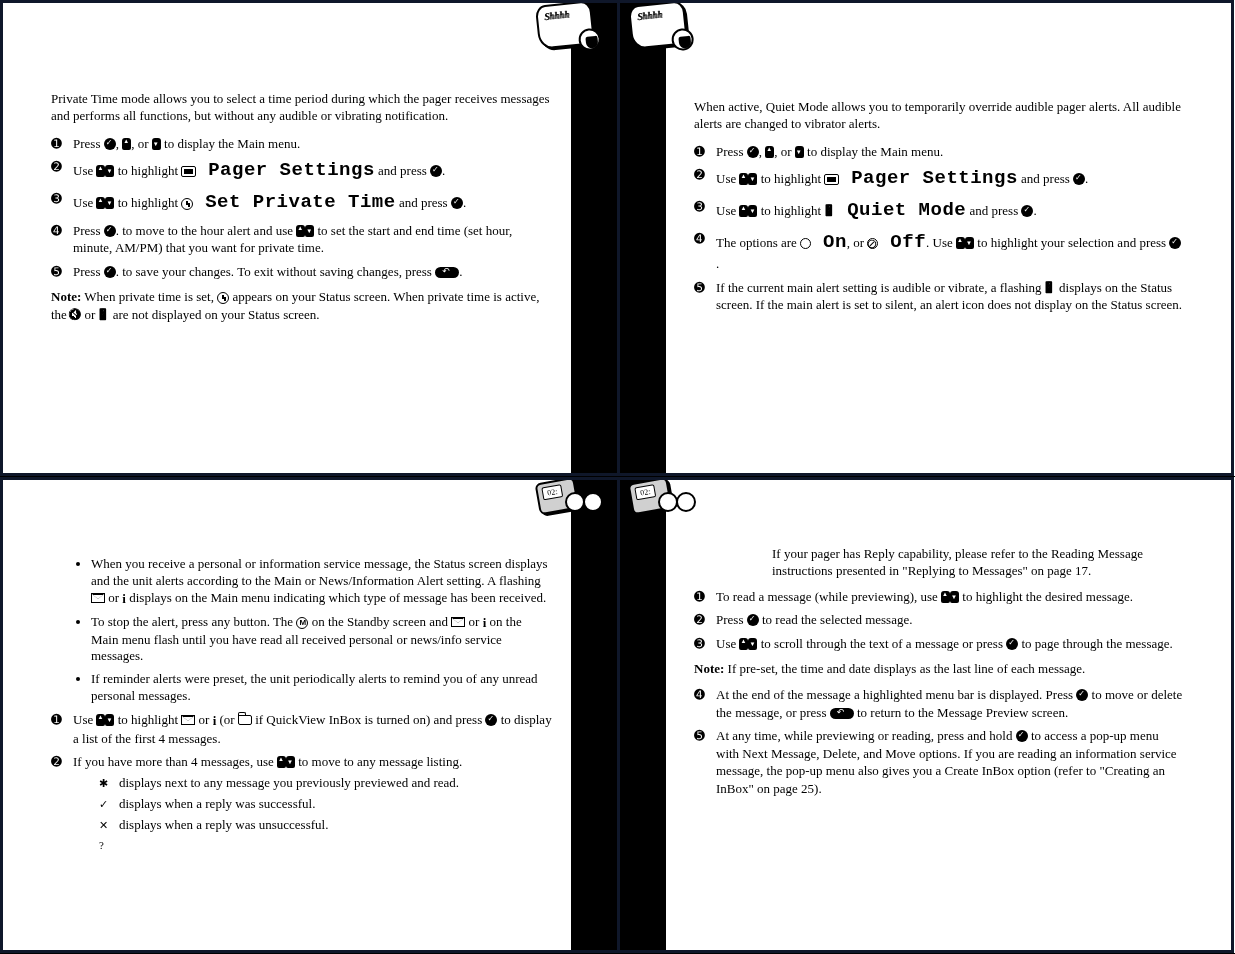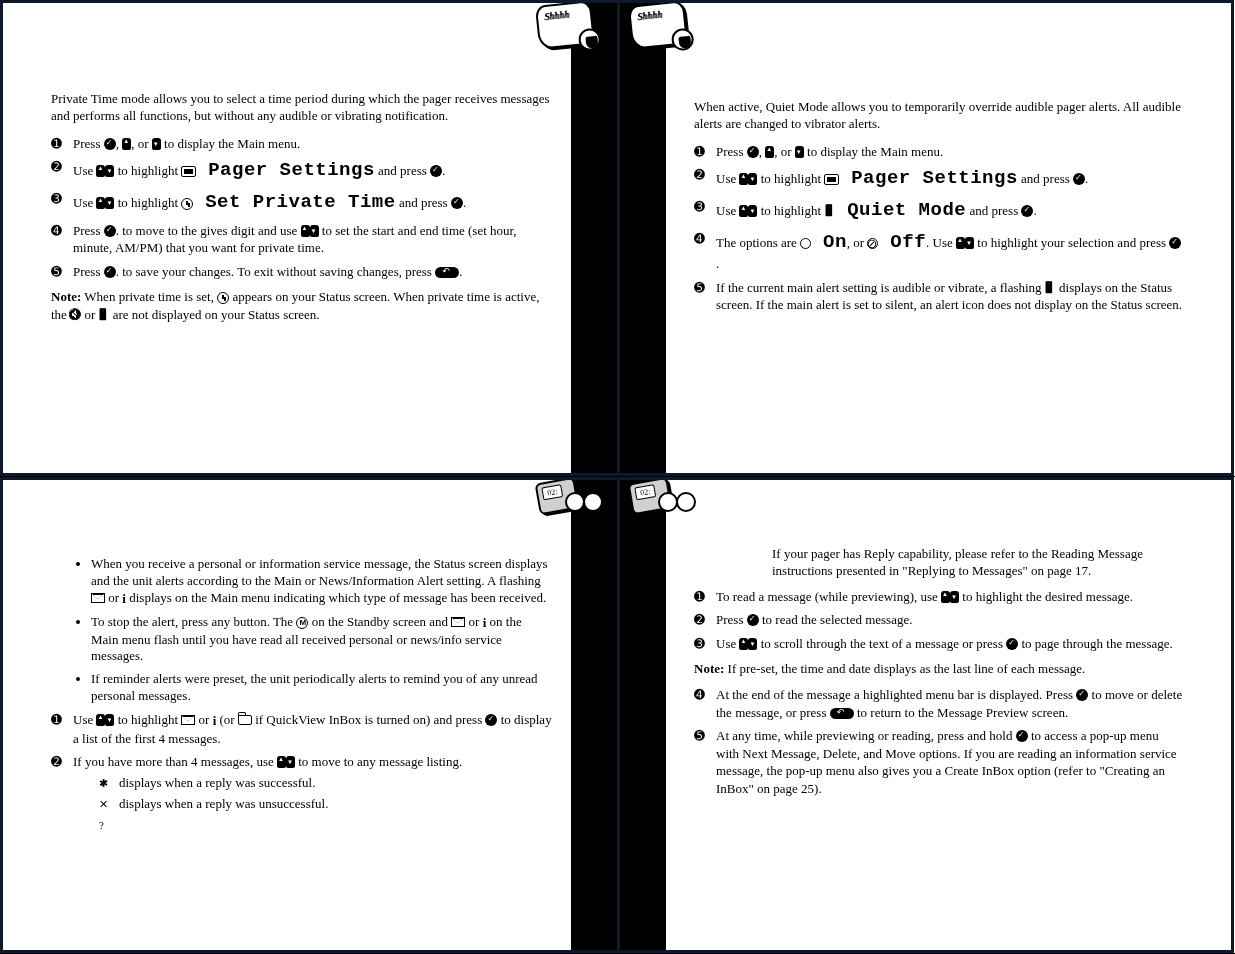--- a/index.html
+++ b/index.html
@@ -273,21 +273,21 @@
         <li><span class="num">➊</span>
           <span>Press </span><span class="g g-dot"></span><span>, </span><span class="g g-up"></span><span>, or </span><span class="g g-down"></span><span> to display the Main menu.</span>
         </li>
         <li><span class="num">➋</span>
           <span>Use </span><span class="g-updown"><span class="g g-up"></span><span class="g g-down"></span></span><span> to highlight </span><span class="g g-screen"></span><span class="lcd"> Pager Settings</span><span> and press </span><span class="g g-dot"></span><span>.</span>
         </li>
         <li><span class="num">➌</span>
           <span>Use </span><span class="g-updown"><span class="g g-up"></span><span class="g g-down"></span></span><span> to highlight </span><span class="g g-clock"></span><span class="lcd"> Set Private Time</span><span> and press </span><span class="g g-dot"></span><span>.</span>
         </li>
         <li><span class="num">➍</span>
-          <span>Press </span><span class="g g-dot"></span><span>. to move to the gives digit and use </span><span class="g-updown"><span class="g g-up"></span><span class="g g-down"></span></span><span> to set the start and end time (set hour, minute, AM/PM) that you want for private time.</span>
+          <span>Press </span><span class="g g-dot"></span><span>. to move to the hour alert and use </span><span class="g-updown"><span class="g g-up"></span><span class="g g-down"></span></span><span> to set the start and end time (set hour, minute, AM/PM) that you want for private time.</span>
         </li>
         <li><span class="num">➎</span>
           <span>Press </span><span class="g g-dot"></span><span>. to save your changes. To exit without saving changes, press </span><span class="g g-pill"></span><span>.</span>
         </li>
       </ol>
       <p class="note">
         <b>Note:</b><span> When private time is set, </span><span class="g g-clock"></span><span> appears on your Status screen. When private time is active, the </span><span class="g g-spk"></span><span> or </span><span class="g g-vib"></span><span> are not displayed on your Status screen.</span>
       </p>
     </div>
   </div>
@@ -340,21 +340,21 @@
         </li>
         <li>If reminder alerts were preset, the unit periodically alerts to remind you of any unread personal messages.</li>
       </ul>
       <ol class="steps">
         <li><span class="num">➊</span>
           <span>Use </span><span class="g-updown"><span class="g g-up"></span><span class="g g-down"></span></span><span> to highlight </span><span class="g g-env"></span><span> or </span><span class="g g-info">i</span><span> (or </span><span class="g g-folder"></span><span> if QuickView InBox is turned on) and press </span><span class="g g-dot"></span><span> to display a list of the first 4 messages.</span>
         </li>
         <li><span class="num">➋</span>
           <span>If you have more than 4 messages, use </span><span class="g-updown"><span class="g g-up"></span><span class="g g-down"></span></span><span> to move to any message listing.</span>
           <ul class="subicons">
-            <li><span class="sym">✱</span></li>
+            <li><span class="sym">✱</span><span>displays next to any message you previously previewed and read.</span></li>
             <li><span class="sym">✓</span><span>displays when a reply was successful.</span></li>
             <li><span class="sym">✕</span><span>displays when a reply was unsuccessful.</span></li>
             <li><span class="sym">?</span></li>
           </ul>
         </li>
       </ol>
     </div>
   </div>
 
   <div class="page page-right page4">

